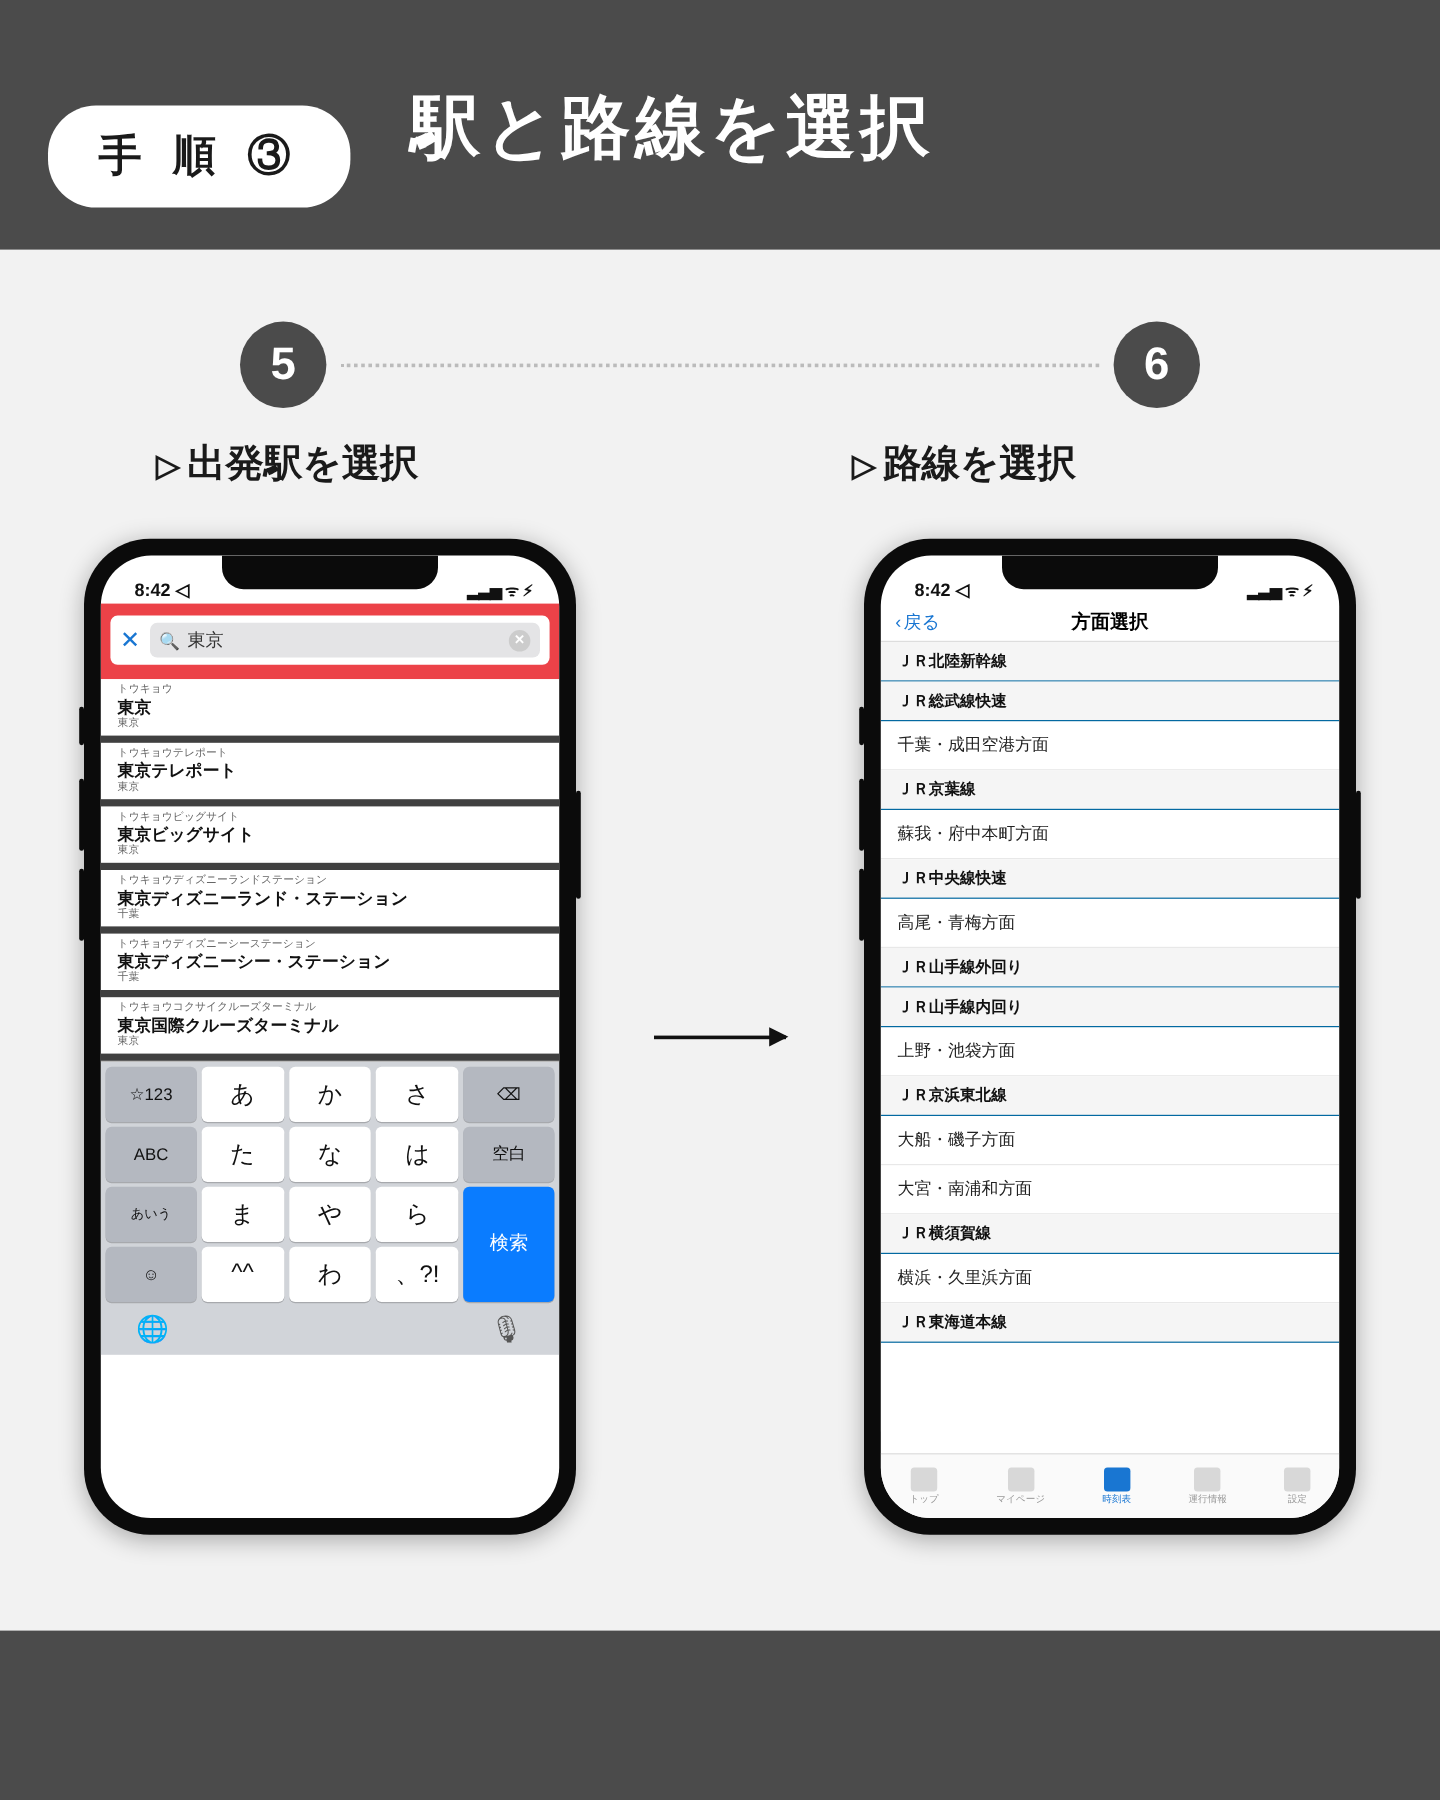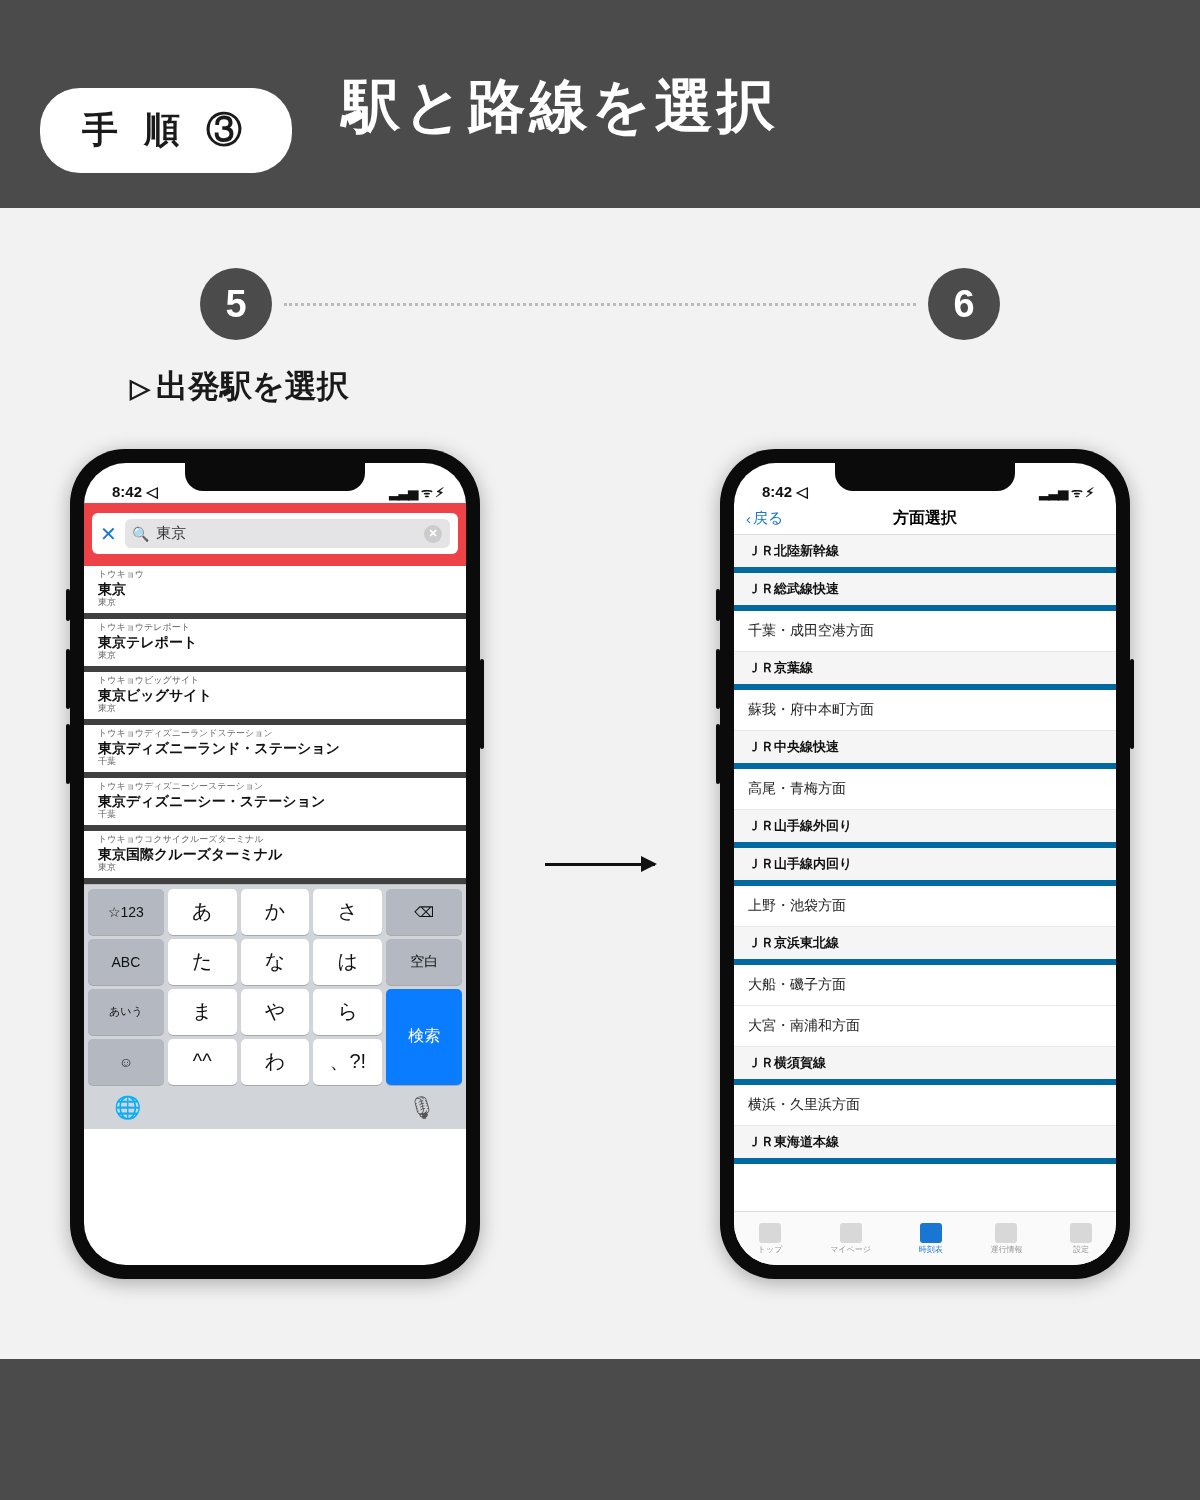--- a/index.html
+++ b/index.html
@@ -44,21 +44,21 @@
   .key { background: #fff; border-radius: 5px; height: 46px; display: flex; align-items: center; justify-content: center; font-size: 20px; color: #111; box-shadow: 0 1px 0 rgba(0,0,0,0.2); }
   .key.func { background: #b4b8c0; font-size: 14px; }
   .key.blue { background: #0a7cff; color: #fff; font-size: 16px; }
   .key.tall { grid-row: span 2; height: 96px; }
   .kb-bottom { display: flex; justify-content: space-between; padding: 10px 26px 0; font-size: 22px; color: #555; }
   
   .nav-bar { display: flex; align-items: center; padding: 6px 12px; border-bottom: 1px solid #ddd; position: relative; }
   .back { color: #1976d2; font-size: 15px; display: flex; align-items: center; gap: 2px; }
   .nav-title { position: absolute; left: 50%; transform: translateX(-50%); font-size: 16px; font-weight: 600; }
   .rl { background: #fff; }
-  .rl-head { background: #f5f5f5; padding: 7px 14px; font-size: 13px; font-weight: 700; color: #111; border-bottom: 6px solid #0369a1; }
+  .rl-head { background: #f5f5f5; padding: 7px 14px; font-size: 13px; font-weight: 700; color: #111; border-bottom: 1px solid #0369a1; }
   .rl-item { padding: 11px 14px; font-size: 14px; color: #222; border-bottom: 1px solid #e8e8e8; }
   .tabbar { position: absolute; bottom: 0; left: 0; right: 0; height: 54px; background: #fafafa; border-top: 1px solid #ddd; display: flex; justify-content: space-around; align-items: center; }
   .tab { display: flex; flex-direction: column; align-items: center; gap: 1px; font-size: 8px; color: #999; }
   .tab.active { color: #1976d2; }
   .tab-ico { width: 22px; height: 20px; background: currentColor; opacity: 0.35; border-radius: 3px; }
   .tab.active .tab-ico { opacity: 1; }
   .arrow { flex: 1; display: flex; align-items: center; justify-content: center; }
   .arrow-line { width: 110px; height: 3px; background: #111; position: relative; }
   .arrow-head { position: absolute; right: -2px; top: -7px; width: 0; height: 0; border-left: 16px solid #111; border-top: 8.5px solid transparent; border-bottom: 8.5px solid transparent; }
 </style>
@@ -73,20 +73,21 @@
 <div class="content">
 
   <div class="steps-row">
     <div class="step-circle">5</div>
     <div class="dots"></div>
     <div class="step-circle">6</div>
   </div>
 
   <div class="labels-row">
     <div class="step-label"><span class="tri">▷</span><span>出発駅を選択</span></div>
+    <div class="step-label right"><span class="tri">▷</span><span>路線を選択</span></div>
   </div>
 
   <div class="phones-row">
 
     <div class="phone">
       <div class="side-btn sb1"></div>
         <div class="side-btn sb2"></div>
         <div class="side-btn sb3"></div>
         <div class="side-btn sb4"></div>
       <div class="phone-inner">

